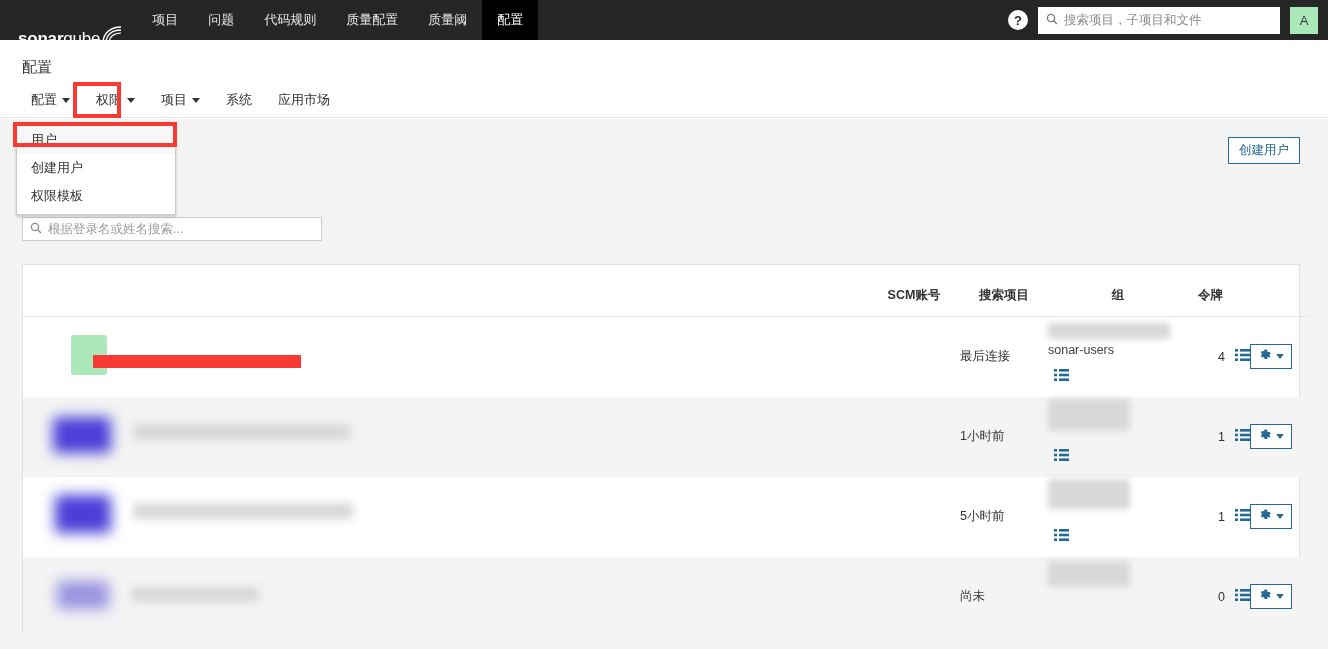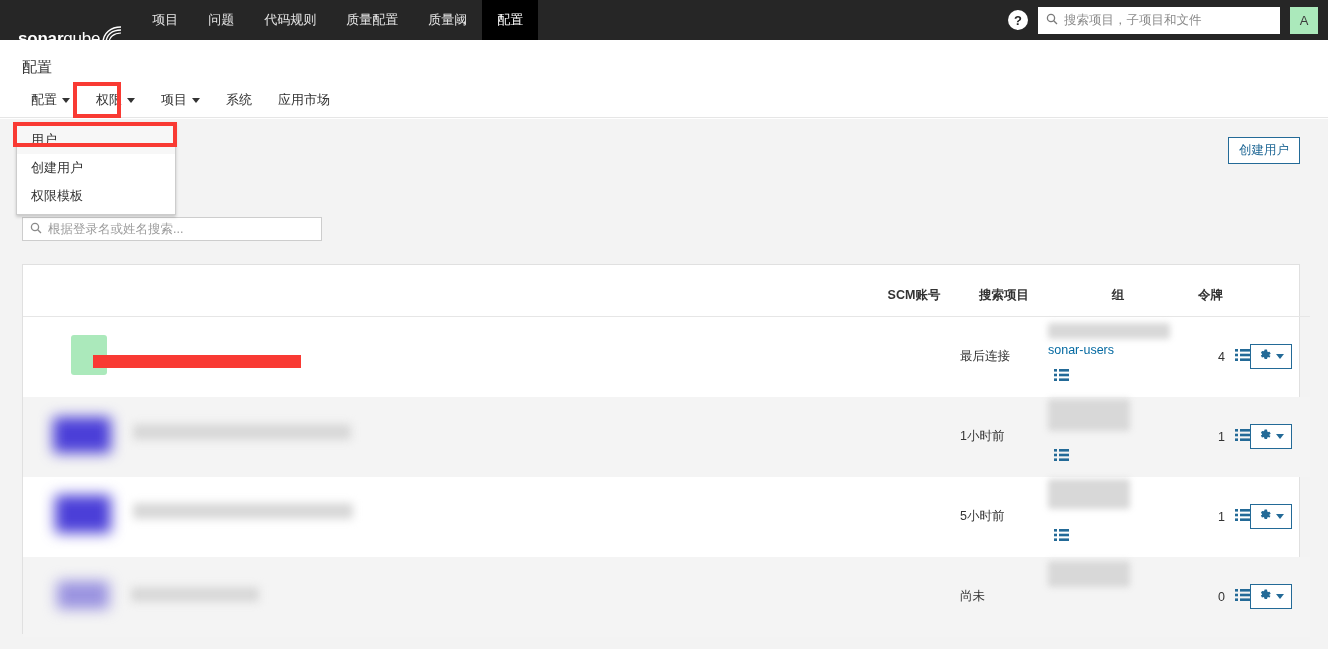--- a/index.html
+++ b/index.html
@@ -195,21 +195,21 @@
     filter: blur(3px);
   }
   .green-av { background: #abe9bb; border-radius: 3px; }
   .redbar {
     position: absolute; left: 4px; top: 27px;
     width: 208px; height: 13px;
     background: #f93a33;
   }
 
   .grp-cell { position: relative; height: 60px; }
-  .grp-label { position: absolute; font-size: 12.5px; color: #0369a1; }
+  .grp-label { position: absolute; font-size: 12.5px; color: #404040; }
   .list-icon { display: inline-block; }
   .tok-num { font-size: 12.5px; color: #333333; padding-right: 6px; }
   .gear-btn {
     display: inline-flex; align-items: center; gap: 4px;
     border: 1px solid #236a97;
     padding: 3px 7px; background: #ffffff;
     cursor: pointer;
   }
   .gear-caret {
     width: 0; height: 0;

